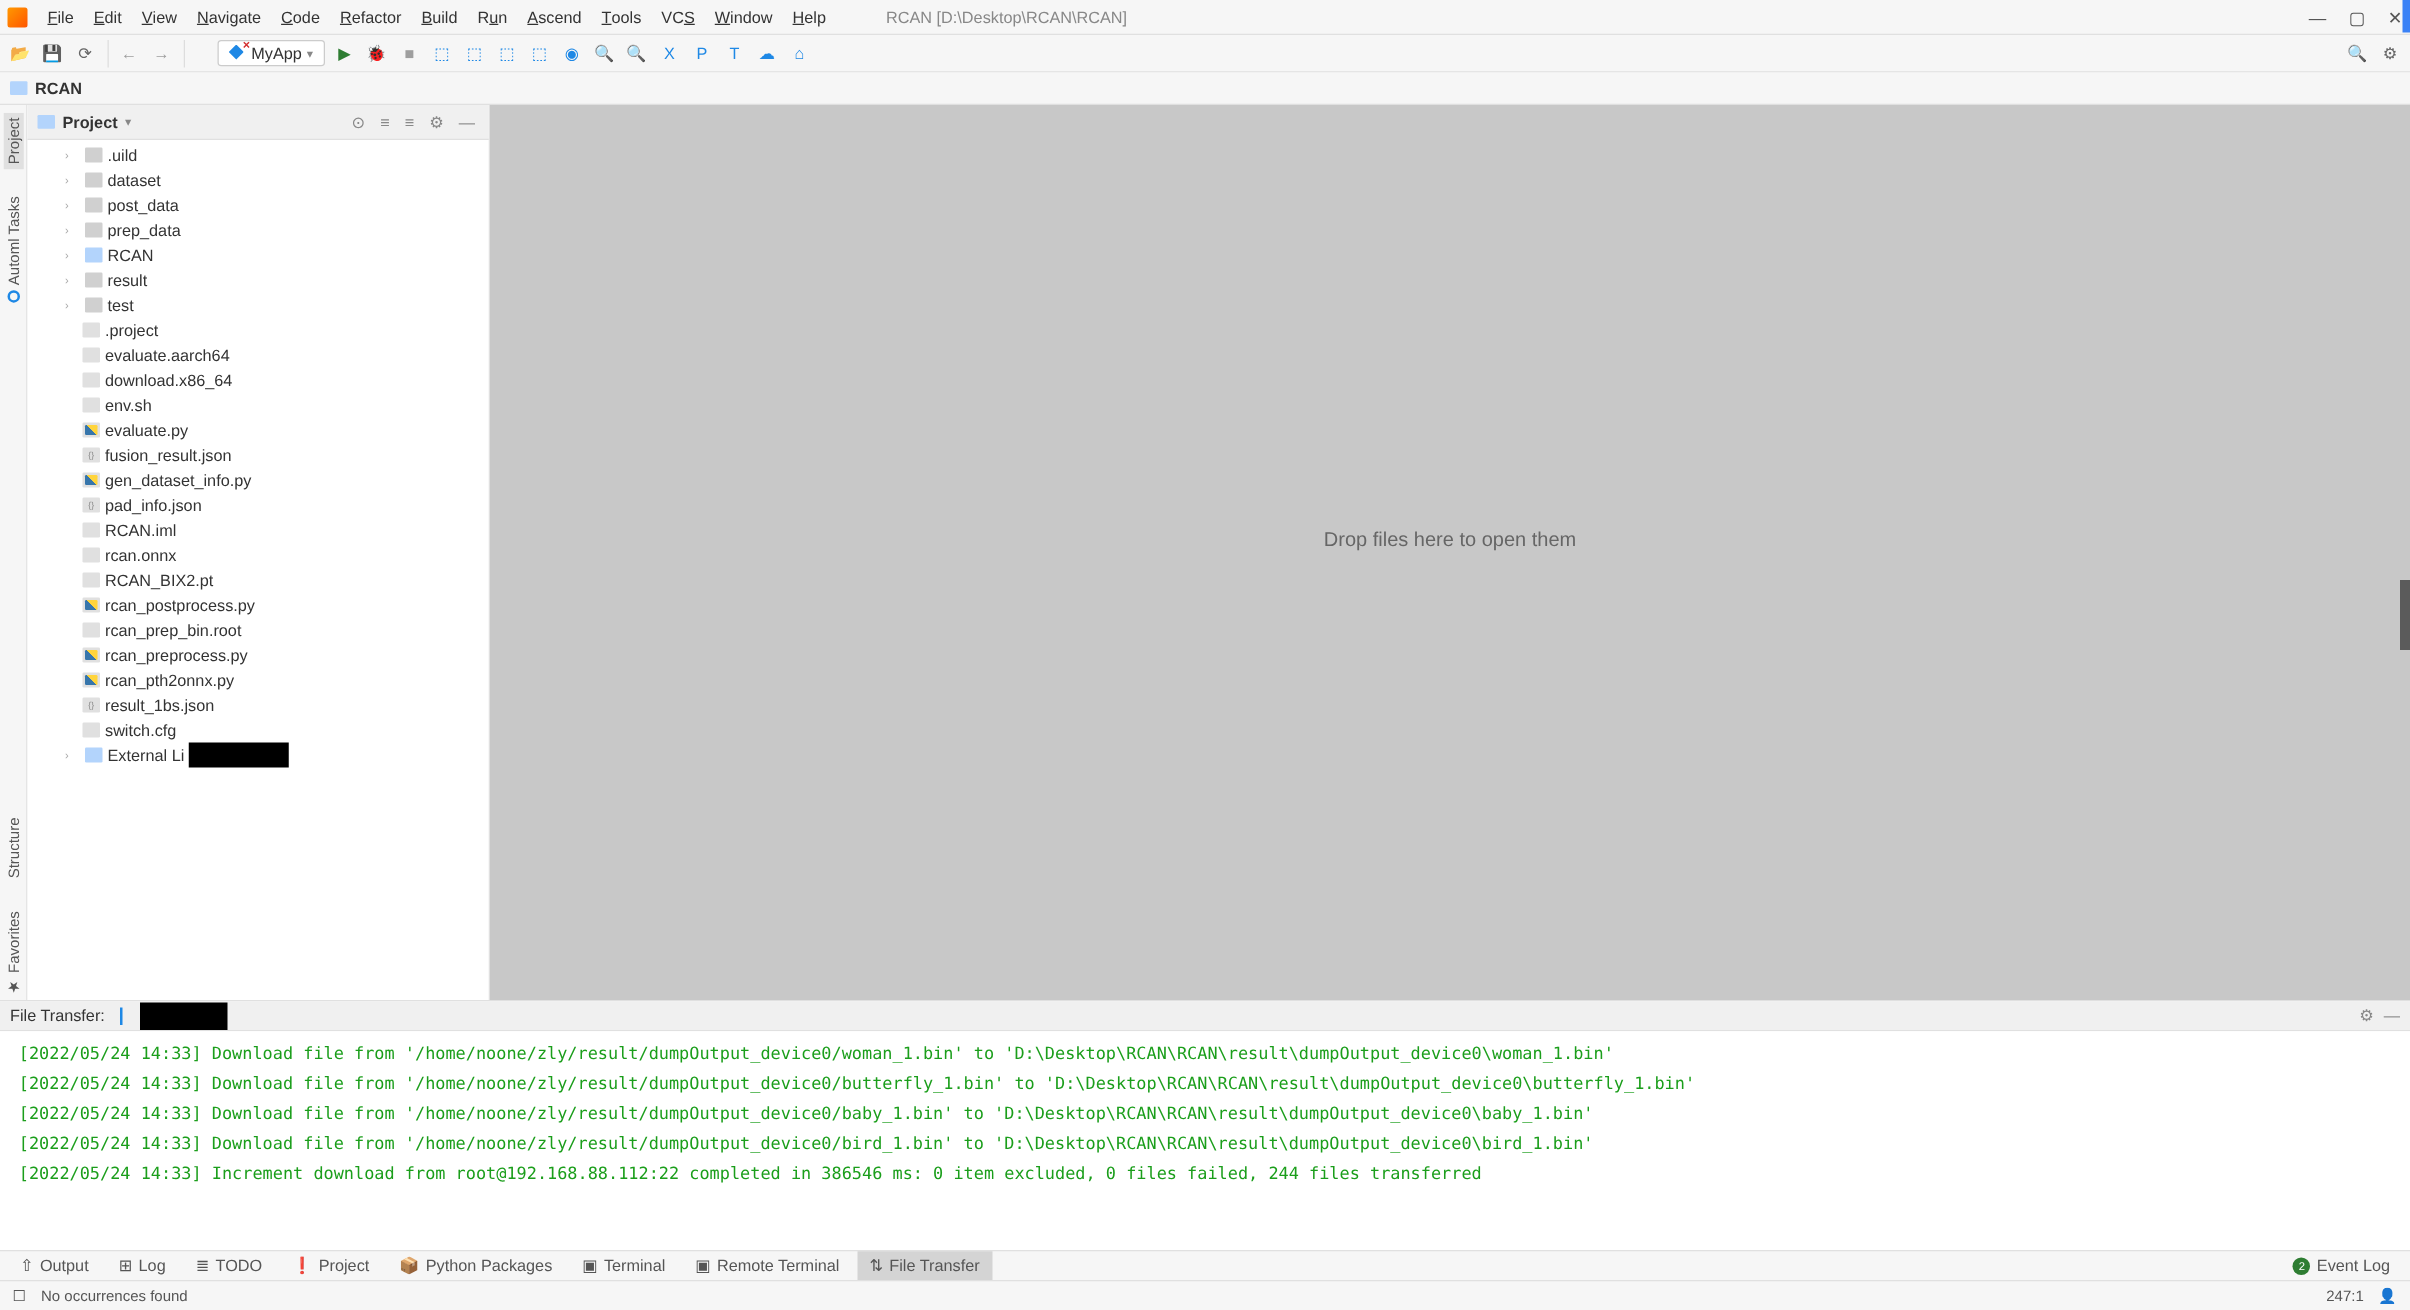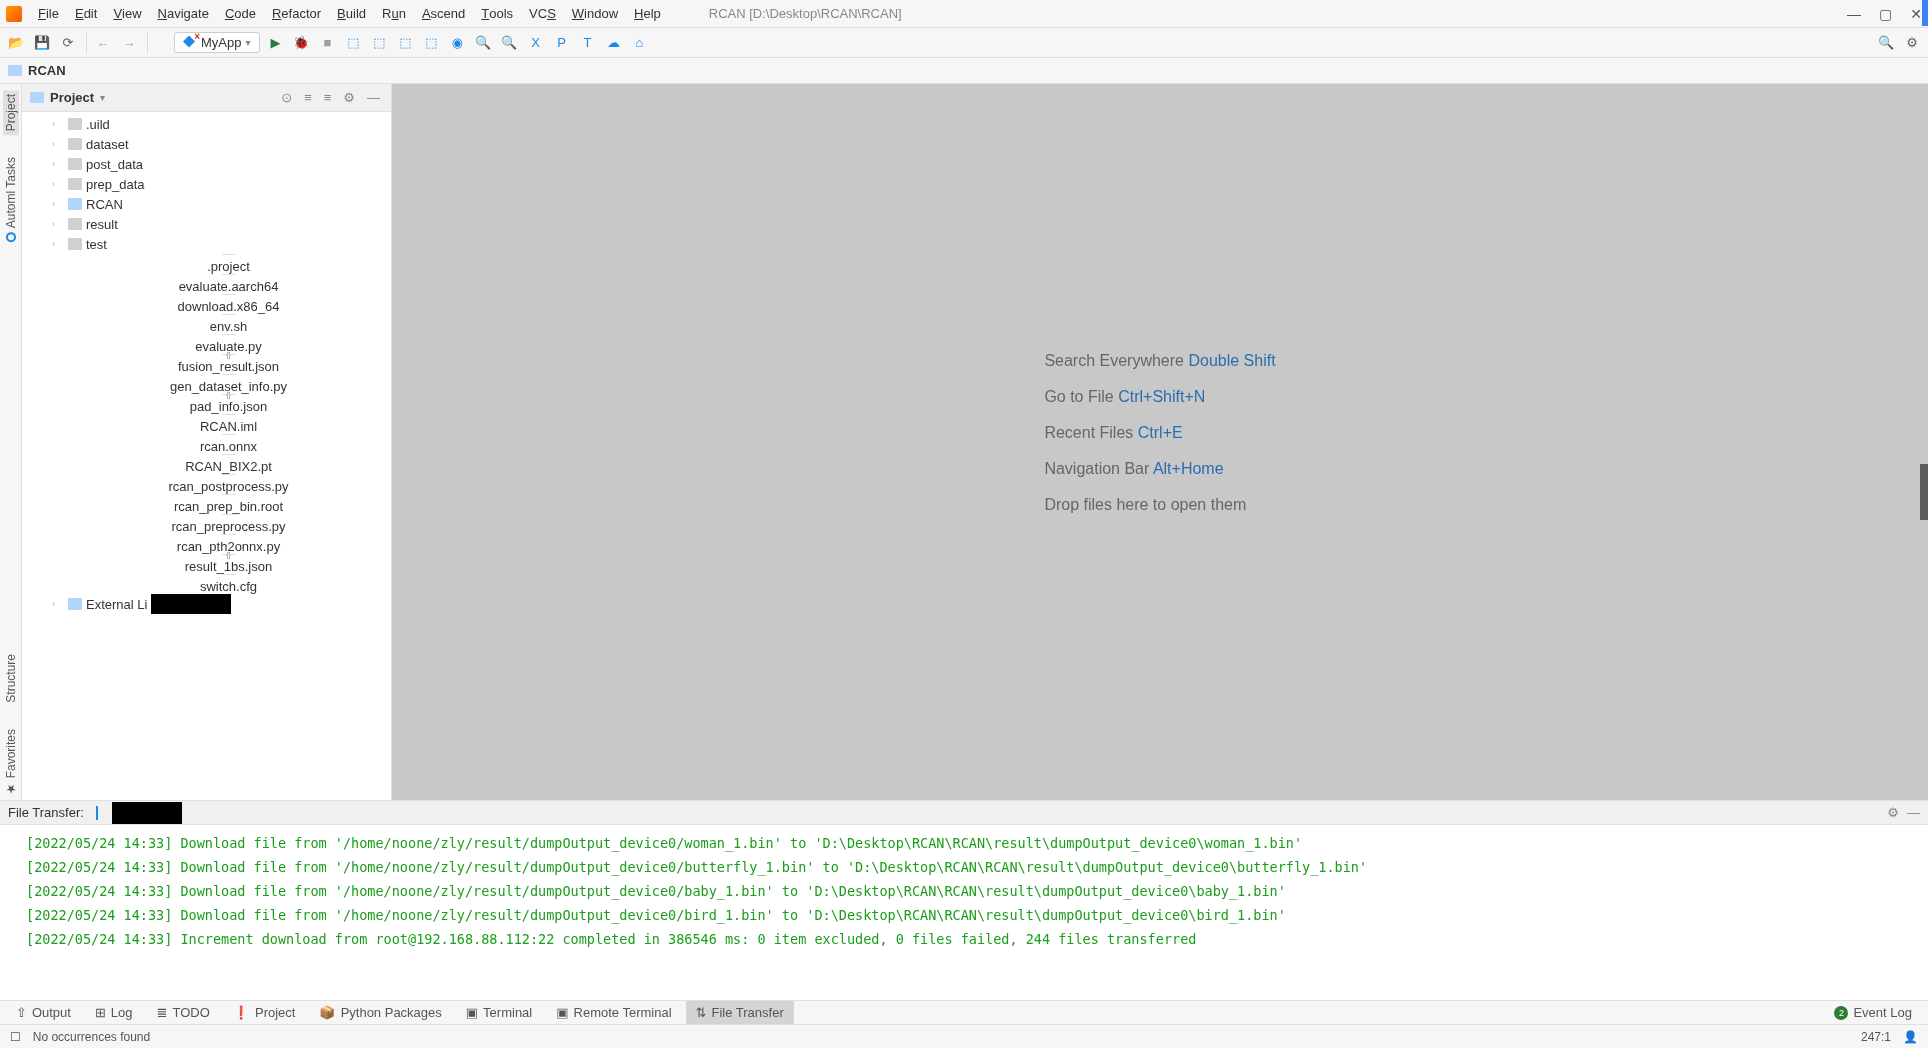--- a/index.html
+++ b/index.html
@@ -48,37 +48,37 @@
 .tree { flex: 1; overflow-y: auto; padding: 2px 0; position: relative; }
 .tree-row { display: flex; align-items: center; height: 20px; padding-left: 10px; gap: 4px; cursor: pointer; }
 .tree-chevron { width: 12px; color: #aaa; font-size: 9px; }
 .tree-icon { width: 14px; height: 12px; display: inline-block; }
 .tree-icon.folder { background: #d0d0d0; border-radius: 1px; }
 .tree-icon.folder-blue { background: #b3d4fc; border-radius: 1px; }
 .tree-icon.file { background: #e0e0e0; border-radius: 1px; position: relative; }
 .tree-icon.py::after { content:""; position:absolute; inset:2px; background: linear-gradient(45deg,#3776ab 50%,#ffd43b 50%); border-radius:1px; }
 .tree-icon.json::after { content:"{}"; font-size:7px; position:absolute; inset:0; display:flex; align-items:center; justify-content:center; color:#888; }
 .tree-row.indent1 { padding-left: 30px; }
-.tree-row.indent1b { padding-left: 44px; flex-direction: column; }
+.tree-row.indent1b { padding-left: 44px; }
 .tree-redact { width: 80px; height: 20px; background: #000; }
 
 
 .editor { flex: 1; background: #c8c8c8; display: flex; align-items: center; justify-content: center; position: relative; }
 .editor-hints { color: #666; text-align: left; }
 .hint-row { margin-bottom: 18px; font-size: 16px; }
 .hint-row .shortcut { color: #2a6db0; }
 .right-scroll-mark { position: absolute; right: 0; top: 380px; width: 8px; height: 56px; background: #5b5b5b; }
 
 
 .bottom { border-top: 1px solid #e0e0e0; display: flex; flex-direction: column; }
 .bottom-tab-header { height: 24px; background: #f0f0f0; border-bottom: 1px solid #e0e0e0; display: flex; align-items: center; padding: 0 8px; gap: 8px; }
 .bottom-tab-header .spacer { flex:1; }
 .bottom-tab-header .hicon { color:#888; cursor:pointer; }
 .bottom-redact { width: 70px; height: 22px; background: #000; margin-left: 6px;}
-.console { flex: 1; padding: 6px 26px; font-family: "Consolas", monospace; font-size: 13.5px; line-height: 24px; color: #1b9e1b; overflow: auto; background: #fff; white-space: pre; }
+.console { flex: 1; padding: 6px 15px; font-family: "Consolas", monospace; font-size: 13.5px; line-height: 24px; color: #1b9e1b; overflow: auto; background: #fff; white-space: pre; }
 
 
 .bottom-tabs { height: 24px; background: #f6f6f6; border-top: 1px solid #e0e0e0; display: flex; align-items: center; padding: 0 6px; gap: 4px; }
 .b-tab { display: flex; align-items: center; gap: 5px; padding: 0 10px; height: 100%; cursor: pointer; color: #555; }
 .b-tab.active { background: #d4d4d4; }
 .bottom-tabs .spacer { flex: 1; }
 .badge { width: 14px; height: 14px; border-radius: 50%; background: #2e7d32; color: #fff; font-size: 9px; display: inline-flex; align-items: center; justify-content: center; }
 
 
 .status { height: 24px; background: #f6f6f6; border-top: 1px solid #e0e0e0; display: flex; align-items: center; padding: 0 10px; gap: 12px; font-size: 12px; color: #555; }
@@ -301,26 +301,20 @@
         <span class="tree-chevron">›</span>
         <span class="tree-icon folder-blue"></span>
         <span>External Li</span>
         <span class="tree-redact"></span>
       </div>
     </div>
   </div>
 
   <div class="editor">
     <div class="editor-hints">
-      <div id="hints">
-          <div class="hint-row"><span>Search Everywhere </span><span class="shortcut">Double Shift</span></div>
-          <div class="hint-row"><span>Go to File </span><span class="shortcut">Ctrl+Shift+N</span></div>
-          <div class="hint-row"><span>Recent Files </span><span class="shortcut">Ctrl+E</span></div>
-          <div class="hint-row"><span>Navigation Bar </span><span class="shortcut">Alt+Home</span></div>
-        </div>
       <div class="hint-row">Drop files here to open them</div>
     </div>
     <div class="right-scroll-mark"></div>
   </div>
 </div>
 
 <div class="bottom" style="height:200px;">
   <div class="bottom-tab-header">
     <span>File Transfer:</span>
     <span style="border-left:2px solid #1e88e5;height:14px;margin-left:4px;"></span>

